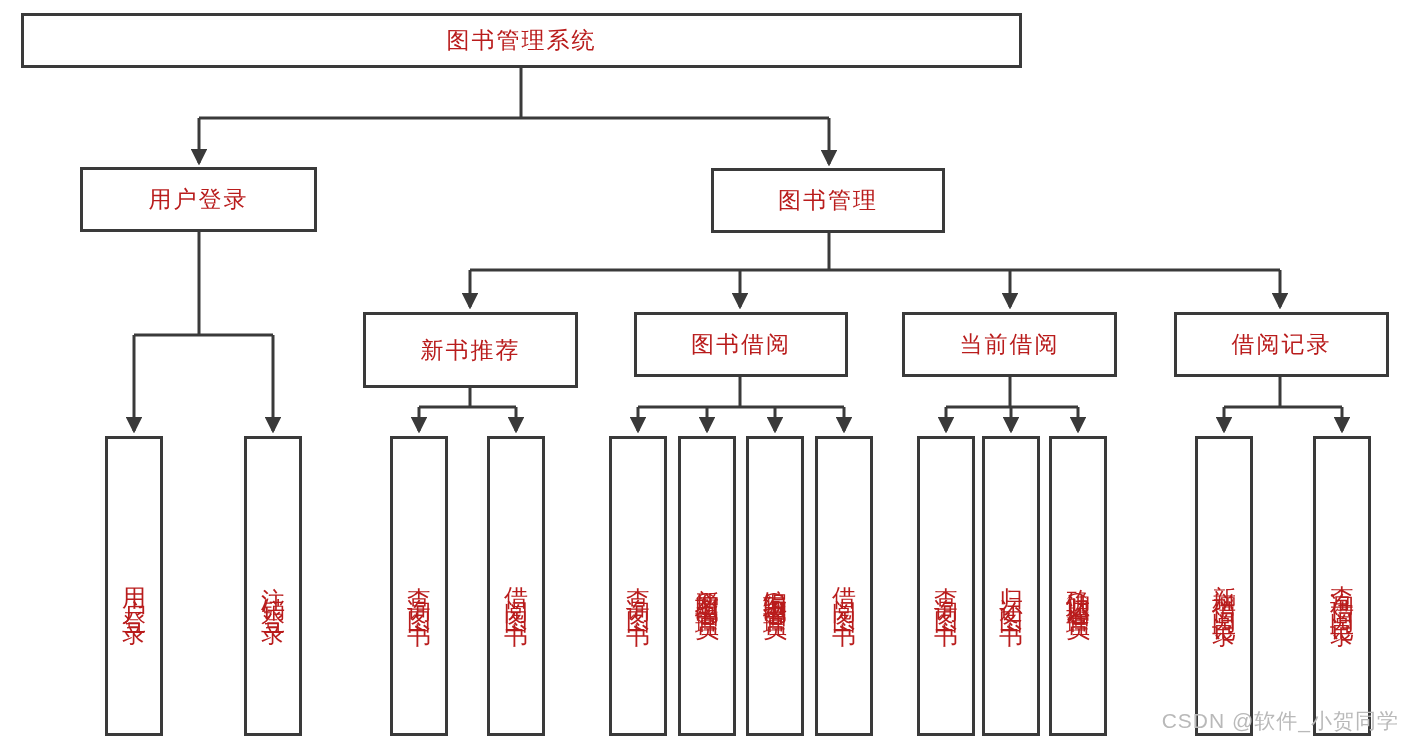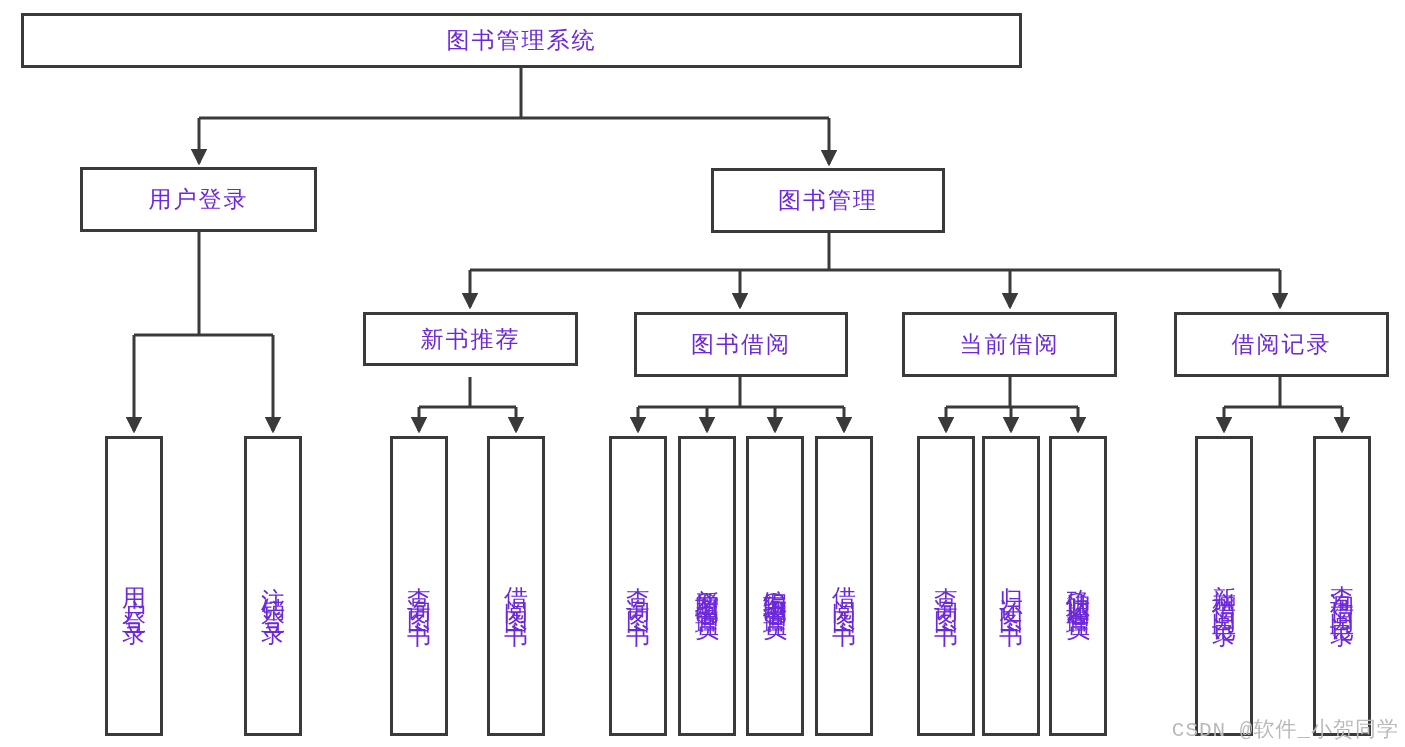--- a/index.html
+++ b/index.html
@@ -18,41 +18,40 @@
     pointer-events: none;
   }
   .box {
     position: absolute;
     box-sizing: border-box;
     background: #ffffff;
     border: 3px solid #3a3a3a;
     display: flex;
     align-items: center;
     justify-content: center;
-    color: #6d28d9;
+    color: #b91c1c;
   }
   .hnode { font-size: 23px; letter-spacing: 2px; }
   .leaf  { font-size: 24px; }
   .vtext {
     writing-mode: vertical-rl;
     text-orientation: mixed;
     white-space: nowrap;
   }
   .ls4 { letter-spacing: 12px; margin-bottom: -12px; }
   .ls6 { letter-spacing: 8px;  margin-bottom: -8px; }
   .ls9 { letter-spacing: 4px;  margin-bottom: -4px; }
   #watermark {
     position: absolute;
     right: 6px;
-    bottom: 4px;
+    bottom: 12px;
     font-size: 21px;
     color: #b9b9b9;
     letter-spacing: 1px;
     z-index: 10;
-    font-family: Liberation Mono, monospace;
   }
 </style>
 </head>
 <body>
 
 <div id="canvas">
 
   <svg id="wires" viewBox="0 0 1405 747" xmlns="http://www.w3.org/2000/svg">
     <defs>
       <marker id="arr" viewBox="0 0 10 10" refX="8.5" refY="5" markerWidth="5.5" markerHeight="5.5" orient="auto">
@@ -95,21 +94,21 @@
     <span>图书管理系统</span>
   </div>
 
   <div class="box hnode" style="left:80px; top:167px; width:237px; height:65px;">
     <span>用户登录</span>
   </div>
   <div class="box hnode" style="left:711px; top:168px; width:234px; height:65px;text-align:center;">
     <span>图书管理</span>
   </div>
 
-  <div class="box hnode" style="left:363px; top:312px; width:215px; height:54px;text-align:right;">
+  <div class="box hnode" style="left:363px; top:312px; width:215px; height:76px;text-align:right;">
     <span>新书推荐</span>
   </div>
   <div class="box hnode" style="left:902px; top:312px; width:215px; height:65px;">
     <span>当前借阅</span>
   </div>
   <div class="box hnode" style="left:634px; top:312px; width:214px; height:65px;">
     <span>图书借阅</span>
   </div>
   <div class="box hnode" style="left:1174px; top:312px; width:215px; height:65px;">
     <span>借阅记录</span>

